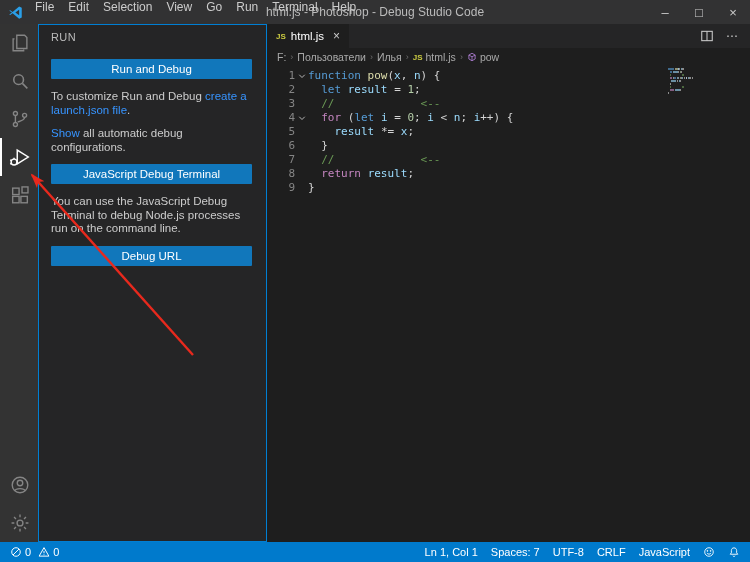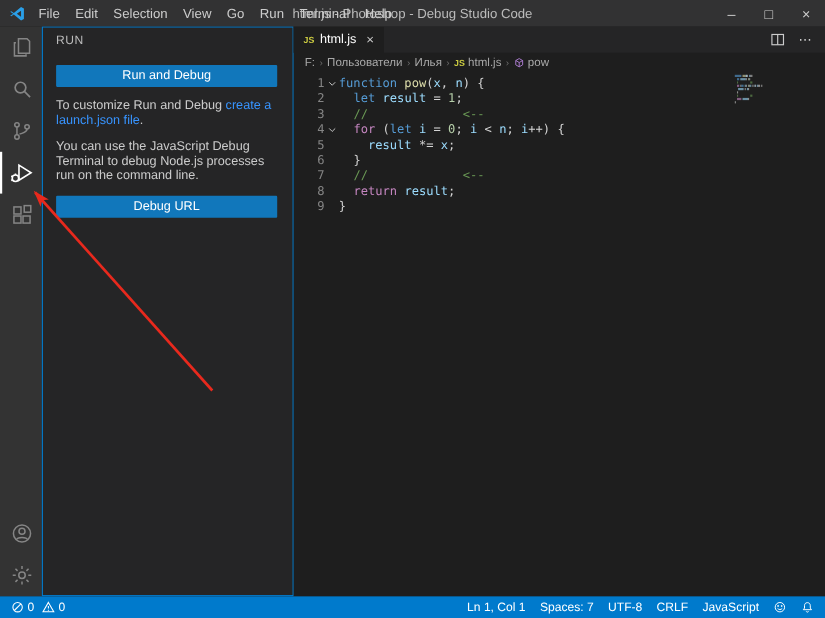--- a/index.html
+++ b/index.html
@@ -1,20 +1,20 @@
 <!DOCTYPE html>
 <html><head>
 <meta charset="utf-8">
 <style>
   *{box-sizing:border-box;margin:0;padding:0}
   body{width:750px;height:562px;background:#1e1e1e;font-family:"Liberation Sans",sans-serif;color:#ccc;overflow:hidden;position:relative;font-size:12px}
   
   .titlebar{height:24px;background:#323233;display:flex;align-items:center;position:relative}
   .logo{width:16px;height:16px;margin:0 4px 0 8px;display:flex;align-items:center}
-  .menubar{display:flex;height:100%;align-items:center;position:relative;z-index:2}
+  .menubar{display:flex;height:100%;align-items:flex-start;position:relative;z-index:2}
   .menu-item{padding:0 7px;font-size:12px;color:#cccccc;cursor:default}
   .title-text{position:absolute;left:0;right:0;text-align:center;font-size:12px;color:#bbbbbb;pointer-events:none}
   .window-controls{margin-left:auto;display:flex;height:100%;position:relative;z-index:2}
   .wc{width:34px;display:flex;align-items:center;justify-content:center;font-size:13px;color:#cccccc}
   
   .main{display:flex;height:518px}
   .activitybar{width:38px;background:#333333;display:flex;flex-direction:column;flex-shrink:0}
   .ab-item{height:38px;display:flex;align-items:center;justify-content:center;color:#858585;border-left:2px solid transparent;cursor:pointer}
   .ab-item.active{color:#ffffff;border-left-color:#ffffff}
   .ab-spacer{flex:1}
@@ -133,20 +133,22 @@
           <path d="M12 2.8v3M12 18.2v3M21.2 12h-3M5.8 12h-3M18.5 5.5l-2.1 2.1M7.6 16.4l-2.1 2.1M18.5 18.5l-2.1-2.1M7.6 7.6 5.5 5.5"></path>
         </svg>
     </div>
   </div>
 
   <div class="sidebar">
     <div class="sidebar-header">RUN</div>
     <div class="sidebar-body">
       <button class="btn">Run and Debug</button>
       <p class="para"><span>To customize Run and Debug </span><span class="link">create a launch.json file</span><span>.</span></p>
+      <p class="para"><span class="link">Show</span><span> all automatic debug configurations.</span></p>
+      <button class="btn">JavaScript Debug Terminal</button>
       <p class="para">You can use the JavaScript Debug Terminal to debug Node.js processes run on the command line.</p>
       <button class="btn">Debug URL</button>
     </div>
   </div>
 
   <div class="editor-area">
     <div class="tabbar">
       <div class="tab">
         <span class="js-badge">JS</span>
         <span class="label">html.js</span>

